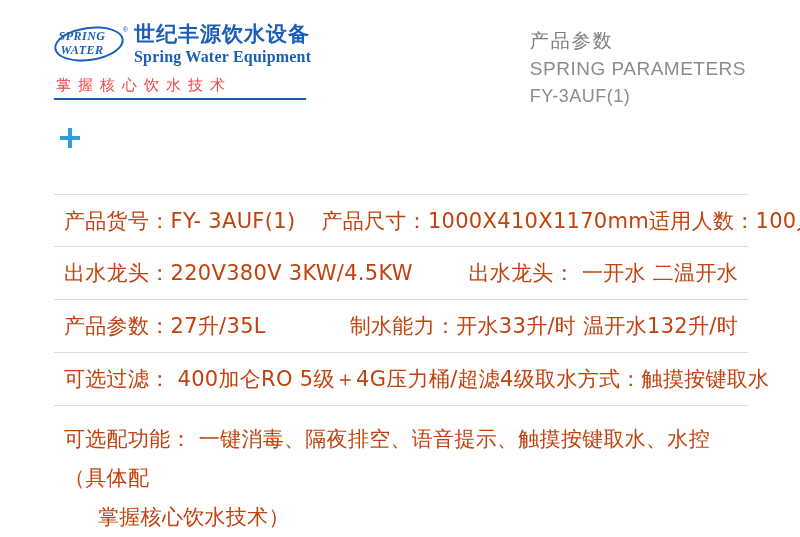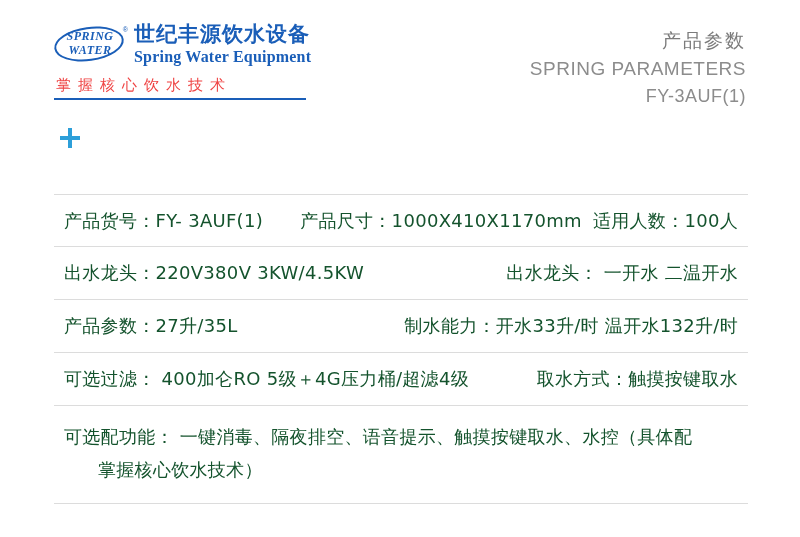--- a/index.html
+++ b/index.html
@@ -48,21 +48,21 @@
     width: 70px;
     height: 34px;
     border: 2px solid #1a5eb8;
     border-radius: 50%;
     box-sizing: border-box;
     transform: rotate(-8deg);
   }
   .logo-mark .lw1,
   .logo-mark .lw2 {
     position: absolute;
-    left: 8px;
+    left: 0;
     width: 56px;
     text-align: center;
     font-family: "Liberation Serif", serif;
     font-weight: bold;
     font-style: italic;
     color: #1a5eb8;
     letter-spacing: 0.5px;
   }
   .logo-mark .lw1 {
     top: 5px;
@@ -109,21 +109,21 @@
     padding-left: 2px;
   }
   .brand-underline {
     margin-top: 3px;
     width: 252px;
     height: 2px;
     background: #1a5eb8;
   }
 
   .title-block {
-    text-align: right;
+    text-align: left;
     padding-top: 4px;
     margin-left: 12px;
   }
   .title-cn {
     font-size: 19px;
     color: #7b7b7b;
     font-family: "DejaVu Sans", sans-serif;
     letter-spacing: 2px;
     line-height: 1.5;
   }
@@ -188,22 +188,22 @@
   .spec-row:first-child {
     border-top: 1px solid #dcdcdc;
   }
   .spec-row.wrap-row {
     align-items: flex-start;
     padding-top: 14px;
     padding-bottom: 16px;
     min-height: 0;
   }
   .cell {
-    font-size: 18px;
-    color: #14532d;
+    font-size: 21px;
+    color: #c2410c;
     white-space: nowrap;
     letter-spacing: 0.3px;
   }
   .row1 .c1 { flex: 0 0 auto; }
   .row1 .c2 { flex: 1 1 auto; text-align: center; padding-left: 26px; }
   .row1 .c3 { flex: 0 0 auto; }
 
   .row2 .c1 { flex: 0 0 auto; }
   .row2 .c2 { flex: 1 1 auto; text-align: right; }
 

